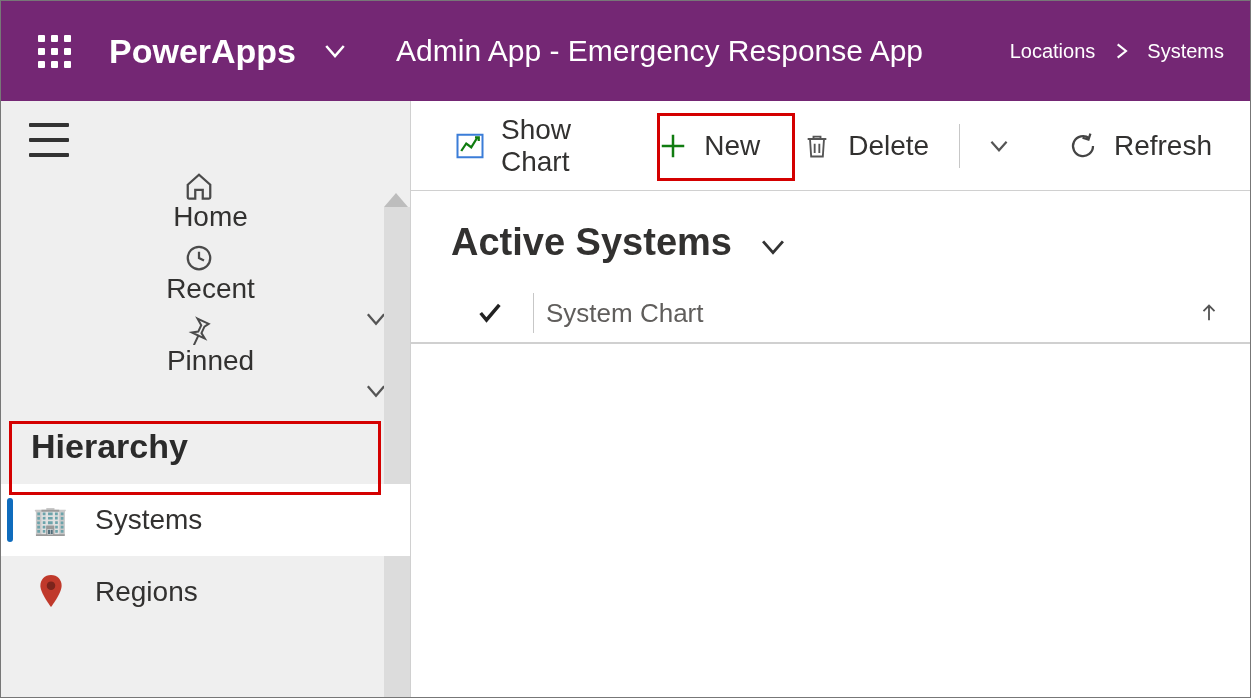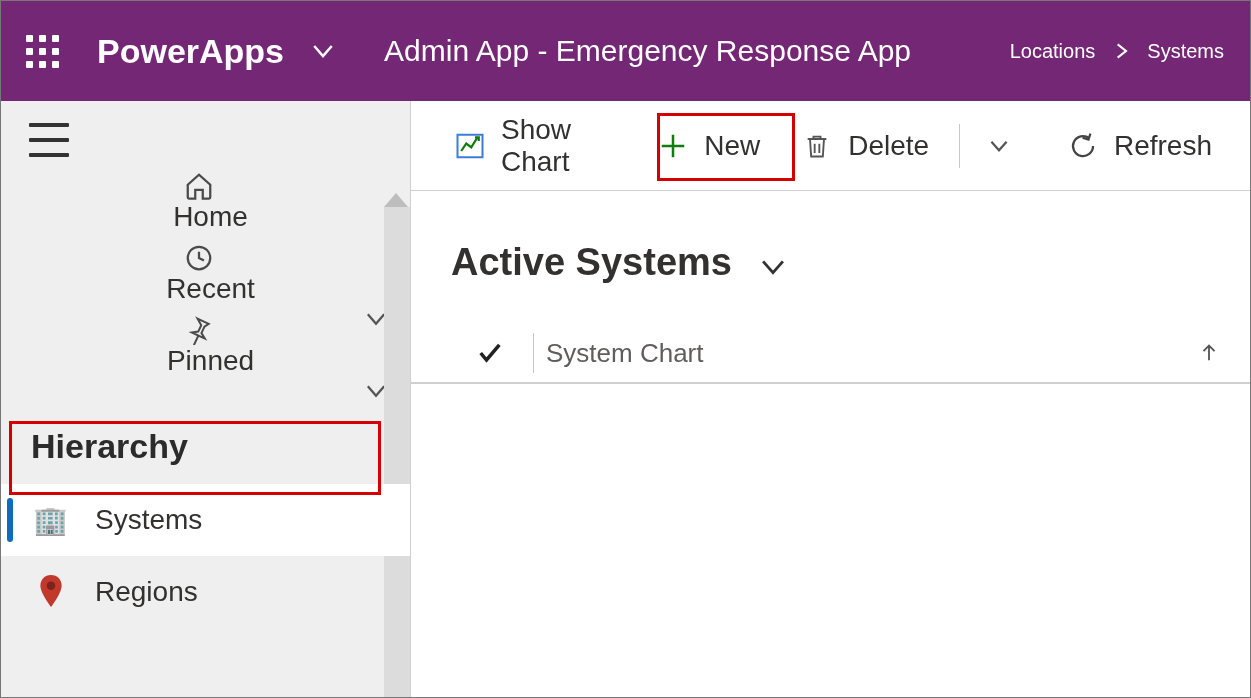--- a/index.html
+++ b/index.html
@@ -1,20 +1,20 @@
 <!DOCTYPE html>
 <html><head>
 <meta charset="utf-8">
 <style>
   * { box-sizing: border-box; }
   html, body { margin:0; padding:0; font-family: "Segoe UI", Arial, sans-serif; background:#fff; color:#323130; }
   .screen { width:1251px; height:698px; border:1px solid #777; position:relative; overflow:hidden; }
 
   
-  .header { height:100px; background:#742774; color:#fff; display:flex; align-items:center; padding:0 26px 0 18px; gap:18px; font-size:30px; }
+  .header { height:100px; background:#742774; color:#fff; display:flex; align-items:center; padding:0 26px 0 30px; gap:18px; font-size:30px; }
   .waffle { width:46px; height:46px; display:flex; flex-wrap:wrap; align-content:center; justify-content:center; gap:6px; padding:4px; cursor:pointer; }
   .waffle span { width:7px; height:7px; background:#fff; border-radius:1px; display:block; }
   .brand { font-weight:700; font-size:34px; margin-left:14px;}
   .brand-chevron { margin-left:6px; }
   .app-title { font-weight:400; margin-left:28px; flex:0 0 auto; }
   .crumbs { margin-left:auto; display:flex; align-items:center; gap:16px; font-size:20px; }
   .crumb-sep { font-size:30px; }
 
   
   .body { display:flex; height:calc(100% - 100px); }
@@ -32,21 +32,21 @@
   .section-title { font-size:34px; font-weight:700; padding:40px 0 18px 30px; color:#2b2b2b;}
   .hier-item { display:flex; align-items:center; height:72px; padding-left:30px; font-size:28px; cursor:pointer; position:relative; }
   .hier-item .hier-icon { width:40px; margin-right:24px; display:flex; justify-content:center; font-size:28px; }
   .hier-active { background:#fff; }
   .hier-active::before { content:""; position:absolute; left:6px; top:14px; bottom:14px; width:6px; background:#0f6cbd; border-radius:3px; }
   .hl-box { border:3px solid #d40000; }
   .hl-systems { position:absolute; left:8px; top:420px; width:372px; height:74px; pointer-events:none; }
   .hl-new { position:absolute; left:656px; top:112px; width:138px; height:68px; pointer-events:none; }
 
   
-  .main { flex:1; display:flex; flex-direction:column;gap:20px; }
+  .main { flex:1; display:flex; flex-direction:column; }
   .cmdbar { height:90px; border-bottom:1px solid #d0d0d0; display:flex; align-items:center; padding:0 20px 0 26px; gap:6px; font-size:28px; color:#323130; }
   .cmd { display:flex; align-items:center; gap:16px; padding:8px 18px; cursor:pointer; }
   .cmd .cmd-icon { width:30px; height:30px; display:flex; align-items:center; justify-content:center;}
   .divider { width:1px; height:44px; background:#c7c7c7; margin:0 6px;}
   .cmd-more { padding:8px 14px;}
   .cmd-new svg path { stroke:#107c10; }
 
   .view-title-row { padding:30px 0 20px 40px; display:flex; align-items:flex-end; gap:24px; font-size:38px; font-weight:600;}
   .grid-header { border-bottom:2px solid #d0d0d0; height:60px; display:flex; align-items:center; padding:0 30px 0 60px; font-size:26px; color:#605e5c;}
   .grid-check { width:38px; display:flex; justify-content:center; color:#222; font-size:28px; margin-right:12px;}

